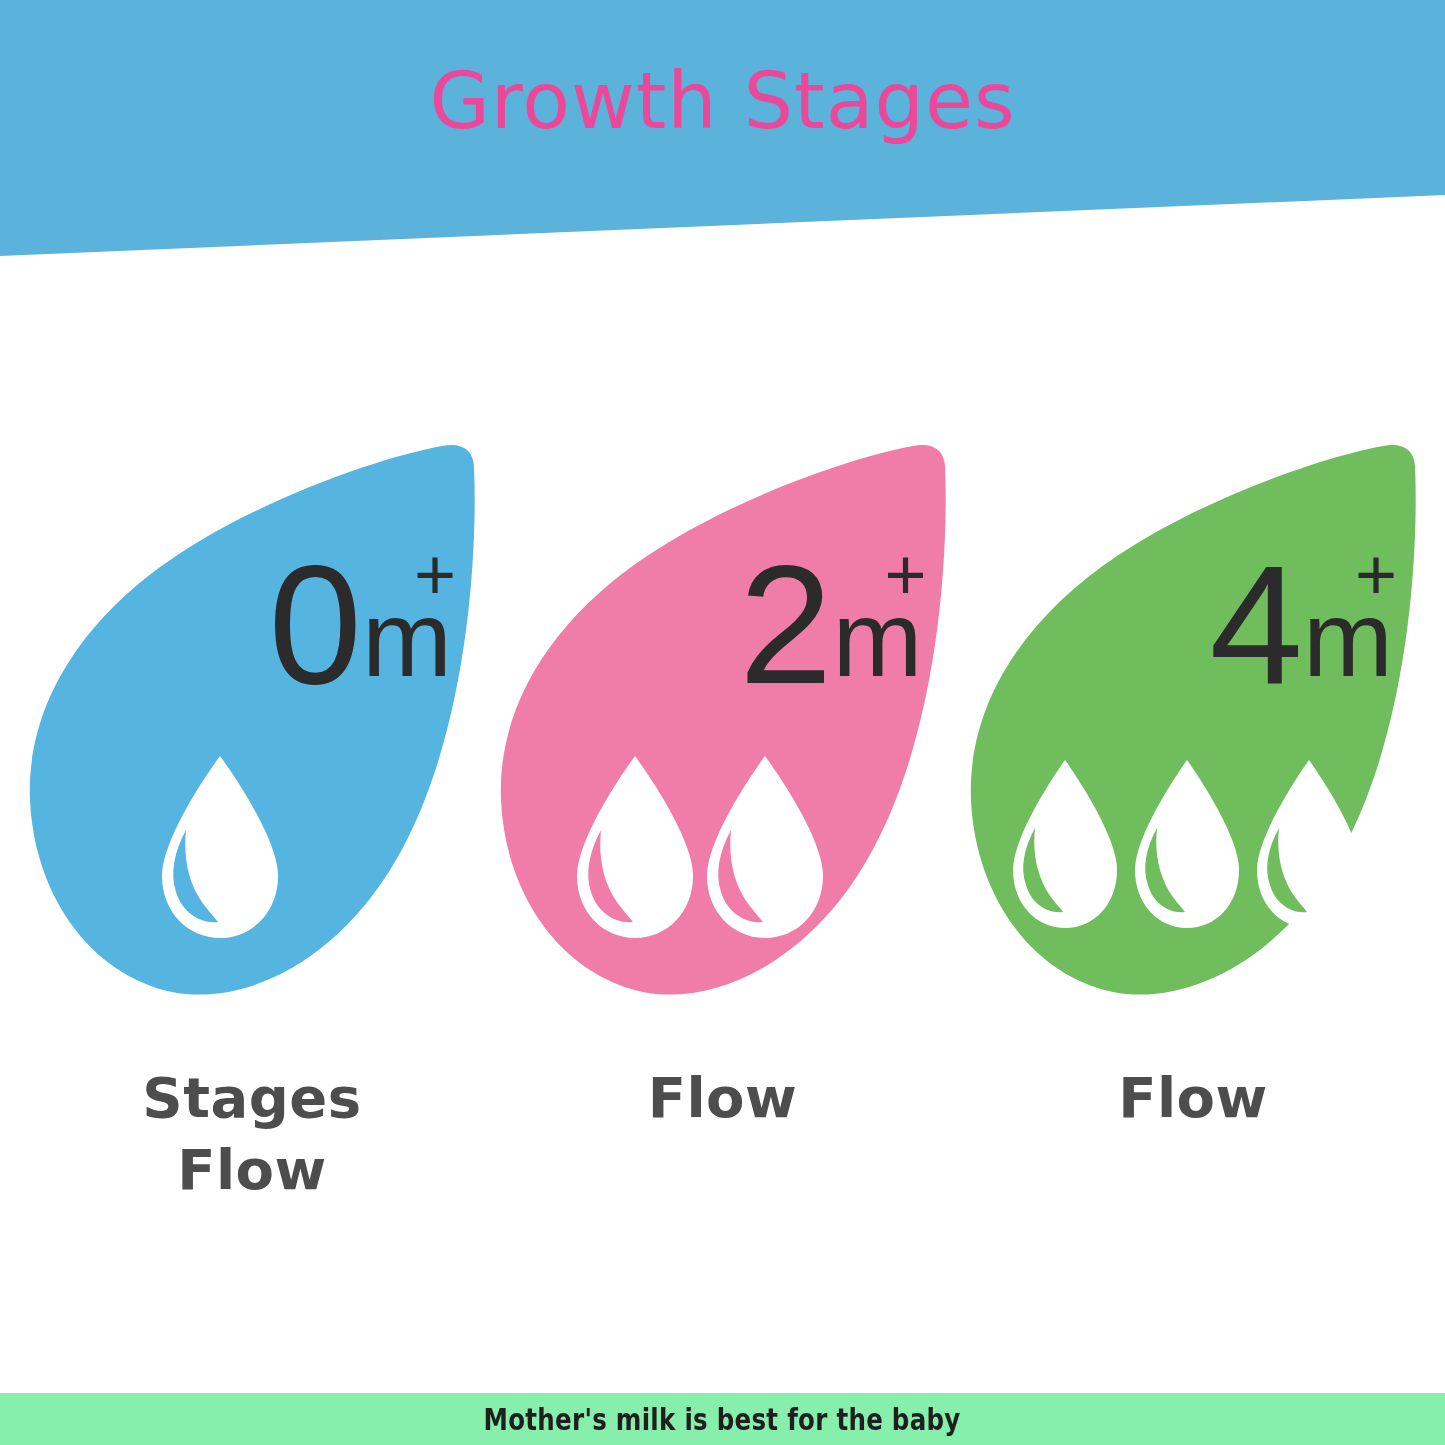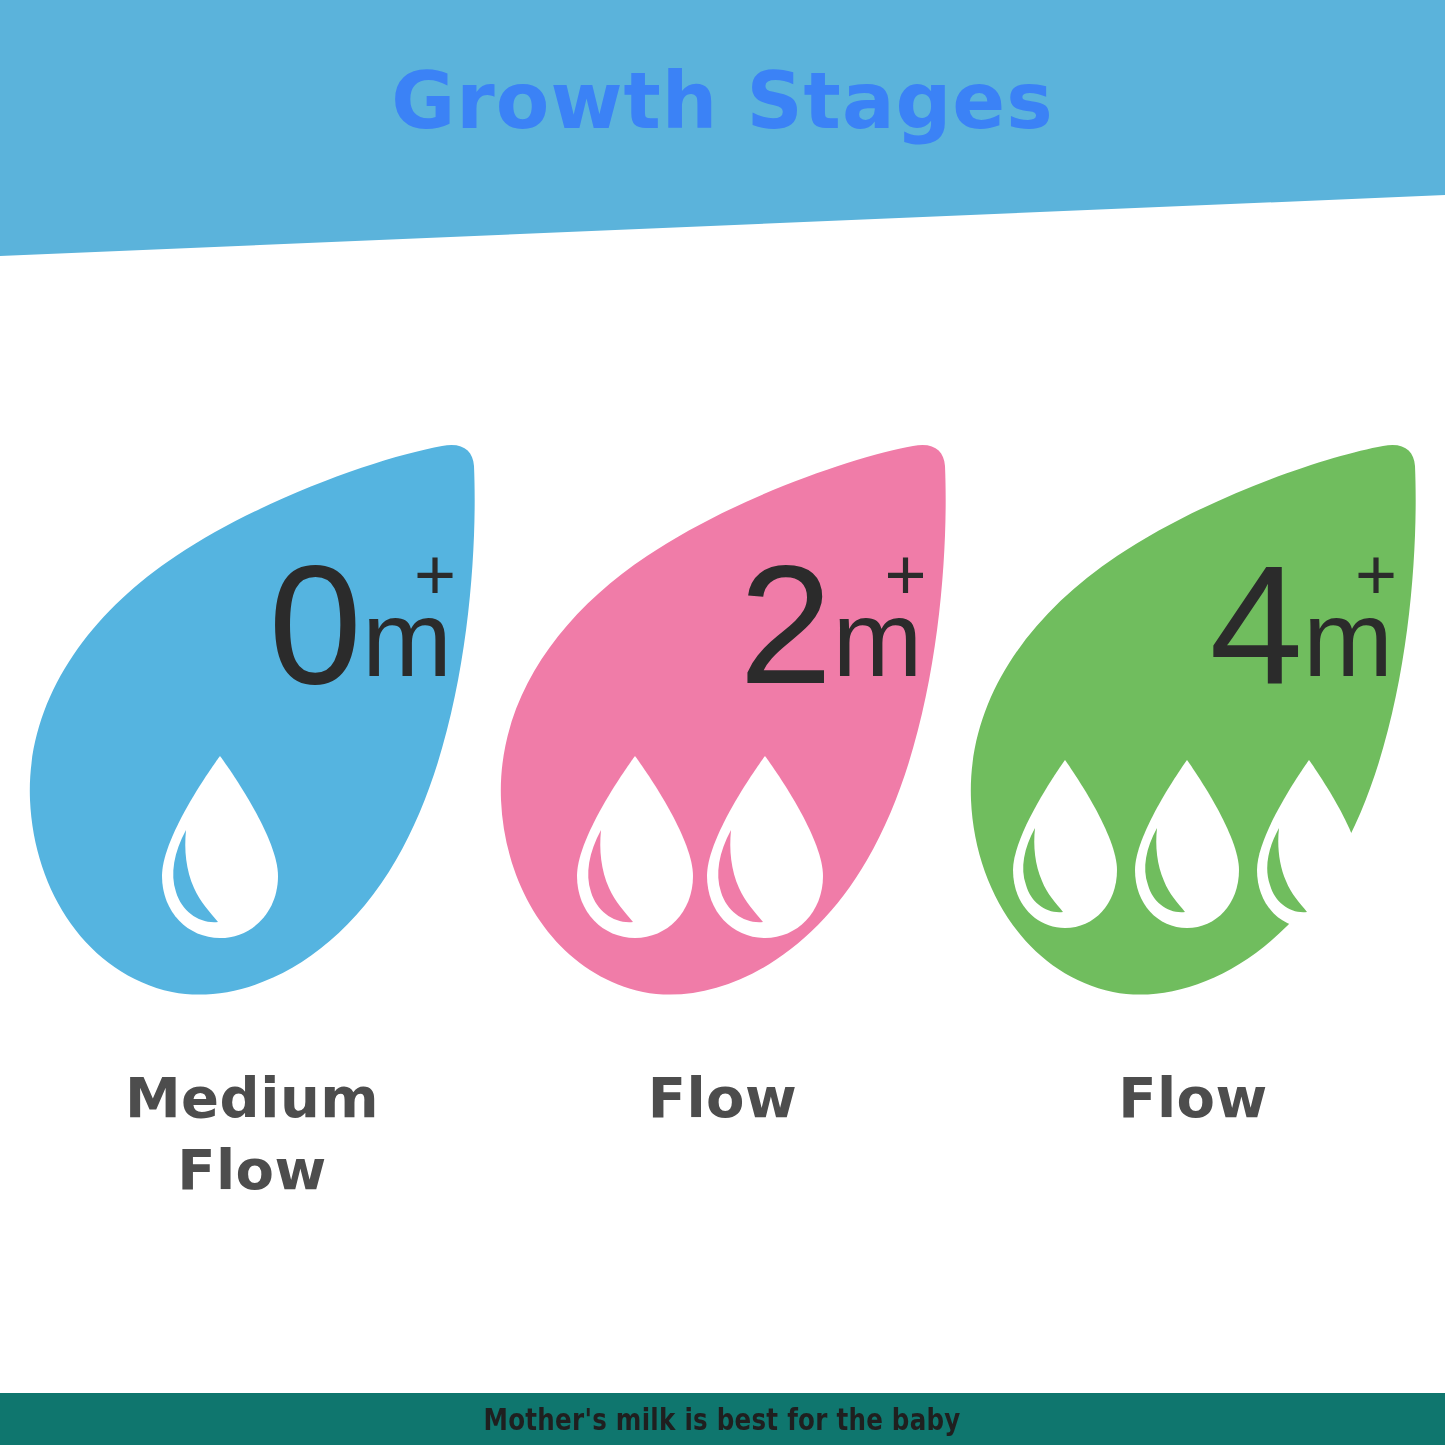--- a/index.html
+++ b/index.html
@@ -34,23 +34,23 @@
     top: 0;
     width: 1445px;
     height: 260px;
   }
   .header-title {
     position: absolute;
     left: 0;
     top: 62px;
     width: 1445px;
     text-align: center;
-    color: #3b82f6;
+    color: #ec4899;
     font-family: "DejaVu Sans", sans-serif;
-    font-weight: bold;
+    font-weight: normal;
     font-size: 78px;
     letter-spacing: 1px;
     line-height: 1.0;
     white-space: nowrap;
   }
 
   
   .stages {
     position: absolute;
     left: 0;
@@ -139,21 +139,21 @@
     display: block;
   }
 
   
   .footer {
     position: absolute;
     left: 0;
     bottom: 0;
     width: 1445px;
     height: 52px;
-    background: #0f766e;
+    background: #86efac;
     display: flex;
     align-items: center;
     justify-content: center;
   }
   .footer-text {
     color: #1f1f1f;
     font-family: "DejaVu Sans Condensed", "DejaVu Sans", sans-serif;
     font-weight: bold;
     font-size: 31px;
     letter-spacing: 0.3px;
@@ -201,21 +201,21 @@
         </svg>
         <div class="age">
           <span class="age-num">0</span>
           <span class="age-unit-stack">
             <span class="age-plus">+</span>
             <span class="age-m">m</span>
           </span>
         </div>
       </div>
       <div class="stage-label">
-        <span>Medium</span>
+        <span>Stages</span>
         <span class="l2">Flow</span>
       </div>
     </div>
 
     <div class="stage">
       <div class="drop-wrap">
         <svg class="drop-svg" viewBox="0 0 452 580">
           <path d="M448 26
                    C 452 120, 440 300, 370 420
                    C 310 524, 216 566, 146 552

